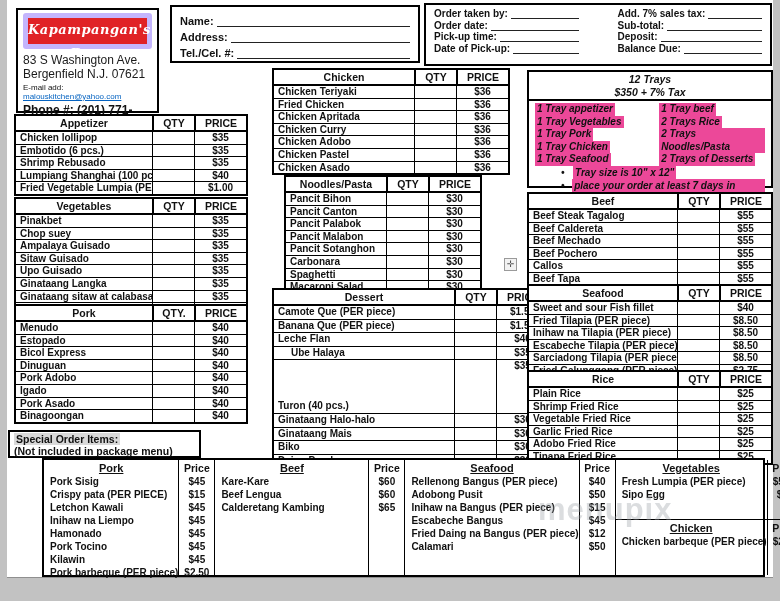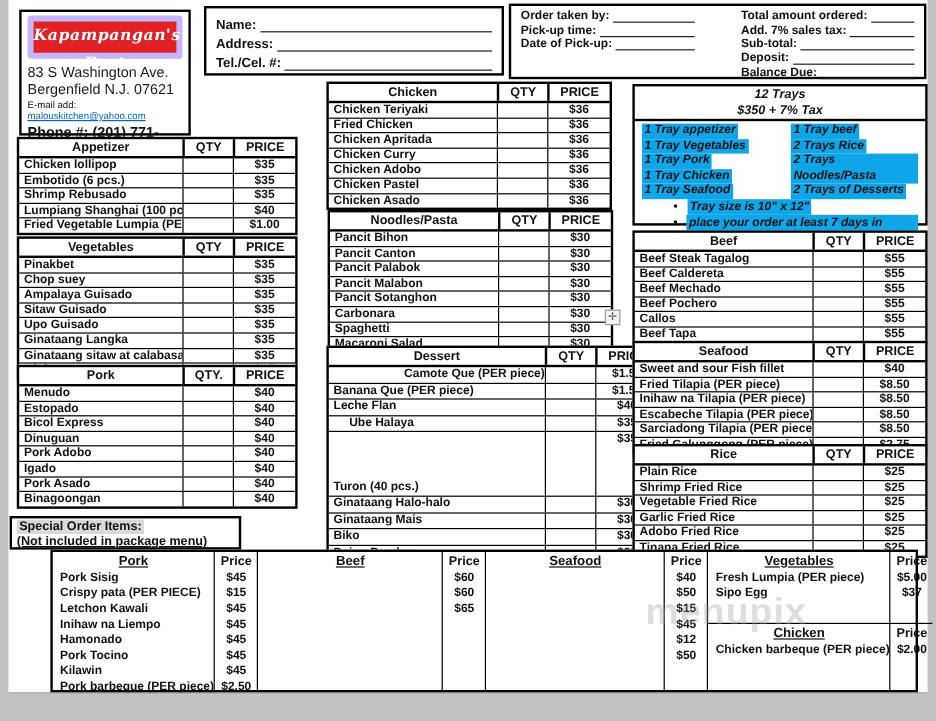--- a/index.html
+++ b/index.html
@@ -55,21 +55,21 @@
   .mt-row .qty { border-left:1px solid #000; }
   .mt-row .price { border-left:1px solid #000; text-align:center; }
 
   
   .trays-box { left:527px; top:70px; width:246px; height:118px; border:2px solid #000; background:#fff; }
   .trays-head { border-bottom:2px solid #000; text-align:center; font-weight:bold; font-style:italic; font-size:10.5px; line-height:12.5px; padding:1px 0; }
   .trays-body { padding:2px 6px 0 6px; display:flex; }
   .trays-col { font-weight:bold; font-style:italic; font-size:10px; line-height:12.6px; }
   .trays-col.left { width:54%; }
   .trays-col.right { width:46%; }
-  .trays-col span, .bullet span { background:#0ea5e9; padding:0 2px; display:inline-block; }
+  .trays-col span, .bullet span { background:#ec4899; padding:0 2px; display:inline-block; }
   .trays-bullets { padding:0 6px 0 30px; }
   .bullet { display:flex; font-weight:bold; font-style:italic; font-size:10px; line-height:13px; }
   .bullet .dot { width:14px; }
 
   
   .special-label-box { left:8px; top:430px; width:193px; height:28px; border:2px solid #000; background:#fff; padding:1px 4px; }
   .special-label-box div { font-size:10.5px; line-height:12px; font-weight:bold; text-decoration:underline; white-space:nowrap; }
   .special-label-box .hl { background:#d9d9d9; display:inline-block; padding:0 2px; }
 
   .sp-table { left:42px; top:458px; width:723px; height:119px; border:2px solid #000; background:#fff; display:flex; }
@@ -127,34 +127,34 @@
 </div>
 
 <div class="abs form-box order-box">
   <div class="order-col">
 
   <div class="field">
       <span class="lbl">Order taken by:</span>
       <span class="line"></span>
     </div>
       <div class="field">
+      <span class="lbl">Order date:</span>
+      <span class="line"></span>
+    </div>
+      <div class="field">
       <span class="lbl">Pick-up time:</span>
       <span class="line"></span>
     </div>
       <div class="field">
       <span class="lbl">Date of Pick-up:</span>
       <span class="line"></span>
     </div>
     </div>
   <div class="order-col">
 
-  <div class="field">
-      <span class="lbl">Total amount ordered:</span>
-      <span class="line"></span>
-    </div>
       <div class="field">
       <span class="lbl">Add. 7% sales tax:</span>
       <span class="line"></span>
     </div>
       <div class="field">
       <span class="lbl">Sub-total:</span>
       <span class="line"></span>
     </div>
       <div class="field">
       <span class="lbl">Deposit:</span>
@@ -344,21 +344,21 @@
       <div class="price">$36</div>
     </div>
       <div class="mt-row">
       <div class="name">Chicken Asado</div>
       <div class="qty"></div>
       <div class="price">$36</div>
     </div>
     </div>
 </div>
 
-<div class="abs menu-table" style="left:273px;top:175px;width:238px;">
+<div class="abs menu-table" style="left:284px;top:175px;width:198px;">
   <div class="mt-header">
     <div>Noodles/Pasta</div>
     <div class="hq">QTY</div>
     <div class="hp">PRICE</div>
   </div>
   <div class="mt-body">
 
   <div class="mt-row">
       <div class="name">Pancit Bihon</div>
       <div class="qty"></div>
@@ -404,21 +404,21 @@
 
 <div class="abs menu-table" style="left:272px;top:288px;width:278px;">
   <div class="mt-header">
     <div>Dessert</div>
     <div class="hq">QTY</div>
     <div class="hp">PRICE</div>
   </div>
   <div class="mt-body">
 
   <div class="mt-row" style="line-height:12.6px;">
-      <div class="name" style="line-height:12.6px;text-align:right;">Camote Que (PER piece)</div>
+      <div class="name" style="line-height:12.6px;">Camote Que (PER piece)</div>
       <div class="qty"></div>
       <div class="price" style="line-height:12.6px;">$1.50</div>
     </div>
       <div class="mt-row" style="line-height:12.6px;">
       <div class="name" style="line-height:12.6px;">Banana Que (PER piece)</div>
       <div class="qty"></div>
       <div class="price" style="line-height:12.6px;">$1.50</div>
     </div>
       <div class="mt-row" style="line-height:12.6px;">
       <div class="name" style="line-height:12.6px;">Leche Flan</div>
@@ -662,35 +662,50 @@
           <div class="sp-item">$45</div>
           <div class="sp-item">$45</div>
           <div class="sp-item">$2.50</div>
         </div>
     </div>
   </div>
 
   <div class="sp-section" style="flex:0 0 190px;">
     <div class="sp-names">
       <div class="sp-title">Beef</div>
+      <div>
+
+      <div class="sp-item">Kare-Kare</div>
+          <div class="sp-item">Beef Lengua</div>
+          <div class="sp-item">Calderetang Kambing</div>
+        </div>
     </div>
     <div class="sp-prices">
       <div class="sp-price-h">Price</div>
       <div>
 
       <div class="sp-item">$60</div>
           <div class="sp-item">$60</div>
           <div class="sp-item">$65</div>
         </div>
     </div>
   </div>
 
   <div class="sp-section" style="flex:0 0 185px;">
     <div class="sp-names">
       <div class="sp-title">Seafood</div>
+      <div>
+
+      <div class="sp-item">Rellenong Bangus (PER piece)</div>
+          <div class="sp-item">Adobong Pusit</div>
+          <div class="sp-item">Inihaw na Bangus (PER piece)</div>
+          <div class="sp-item">Escabeche Bangus</div>
+          <div class="sp-item">Fried Daing na Bangus (PER piece)</div>
+          <div class="sp-item">Calamari</div>
+        </div>
     </div>
     <div class="sp-prices">
       <div class="sp-price-h">Price</div>
       <div>
 
       <div class="sp-item">$40</div>
           <div class="sp-item">$50</div>
           <div class="sp-item">$15</div>
           <div class="sp-item">$45</div>
           <div class="sp-item">$12</div>

